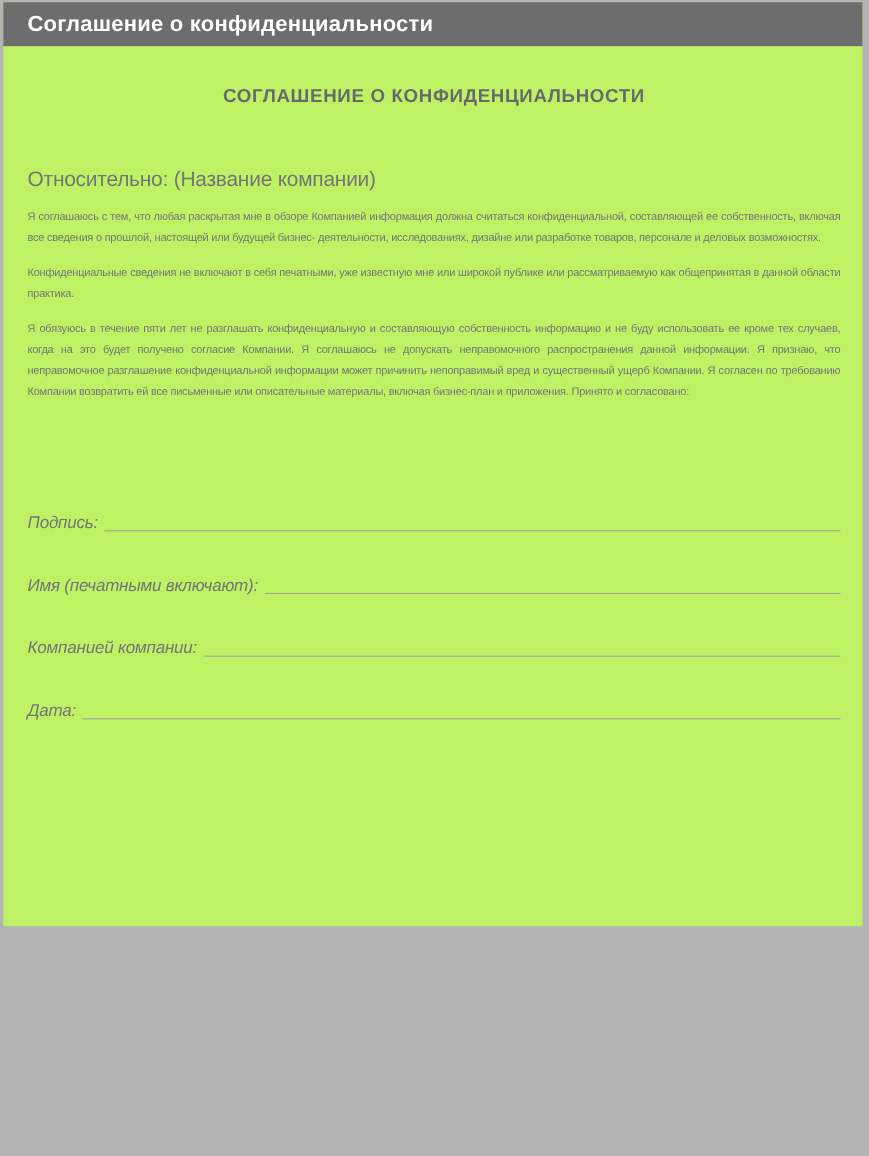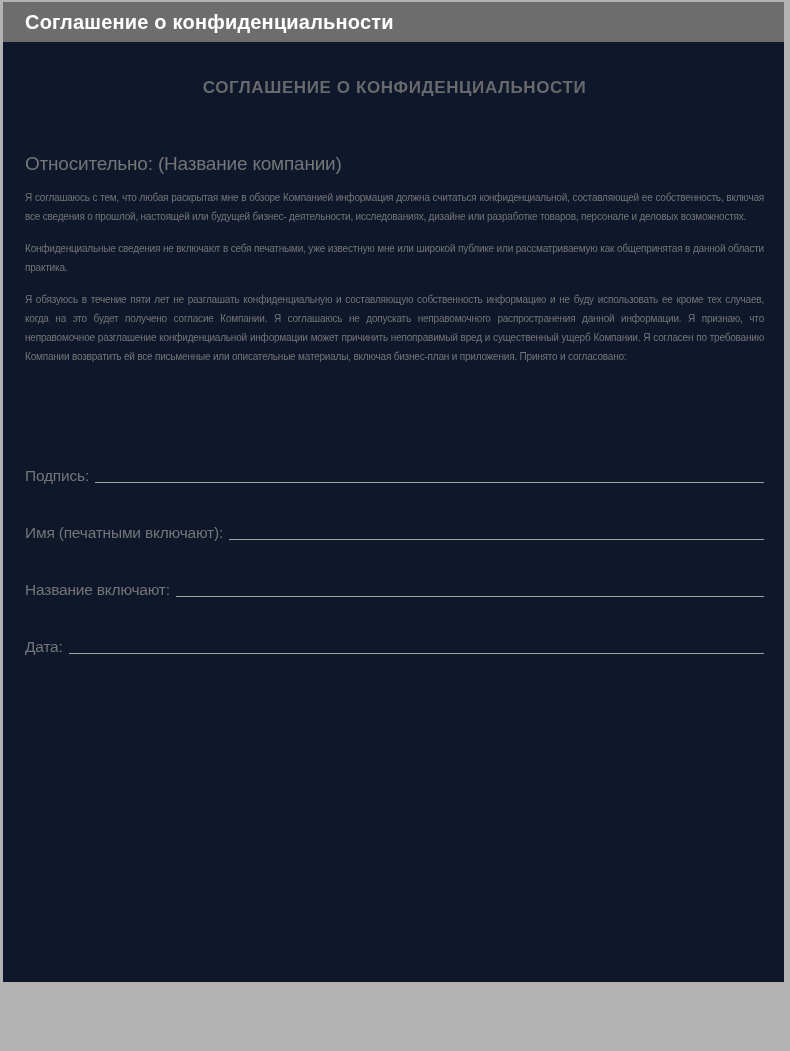--- a/index.html
+++ b/index.html
@@ -12,22 +12,22 @@
     background: #b3b3b3;
     font-family: "Liberation Sans", "DejaVu Sans", sans-serif;
     overflow: hidden;
     position: relative;
   }
   .page {
     position: absolute;
     top: 2px;
     left: 3px;
     width: 781px;
-    height: 980px;
-    background: #0f172a;
+    height: 840px;
+    background: #bef264;
   }
   .header-bar {
     height: 40px;
     background: #6d6d6d;
     display: flex;
     align-items: center;
     padding-left: 22px;
   }
   .header-bar .bar-title {
     color: #ffffff;
@@ -66,20 +66,21 @@
     display: flex;
     align-items: flex-end;
     height: 18px;
     margin-top: 39px;
     font-size: 15.5px;
   }
   .sig-row.first {
     margin-top: 101px;
   }
   .sig-label {
+    font-style: italic;
     white-space: nowrap;
     color: #747578;
     letter-spacing: -0.2px;
   }
   .sig-line {
     flex: 1;
     border-bottom: 1px solid #a1a1a1;
     margin-left: 6px;
     margin-bottom: 2px;
     height: 14px;
@@ -113,21 +114,21 @@
         <span class="sig-label">Подпись:</span>
         <span class="sig-line"></span>
       </div>
 
       <div class="sig-row">
         <span class="sig-label">Имя (печатными включают):</span>
         <span class="sig-line"></span>
       </div>
 
       <div class="sig-row">
-        <span class="sig-label">Название включают:</span>
+        <span class="sig-label">Компанией компании:</span>
         <span class="sig-line"></span>
       </div>
 
       <div class="sig-row">
         <span class="sig-label">Дата:</span>
         <span class="sig-line"></span>
       </div>
 
     </div>
 

